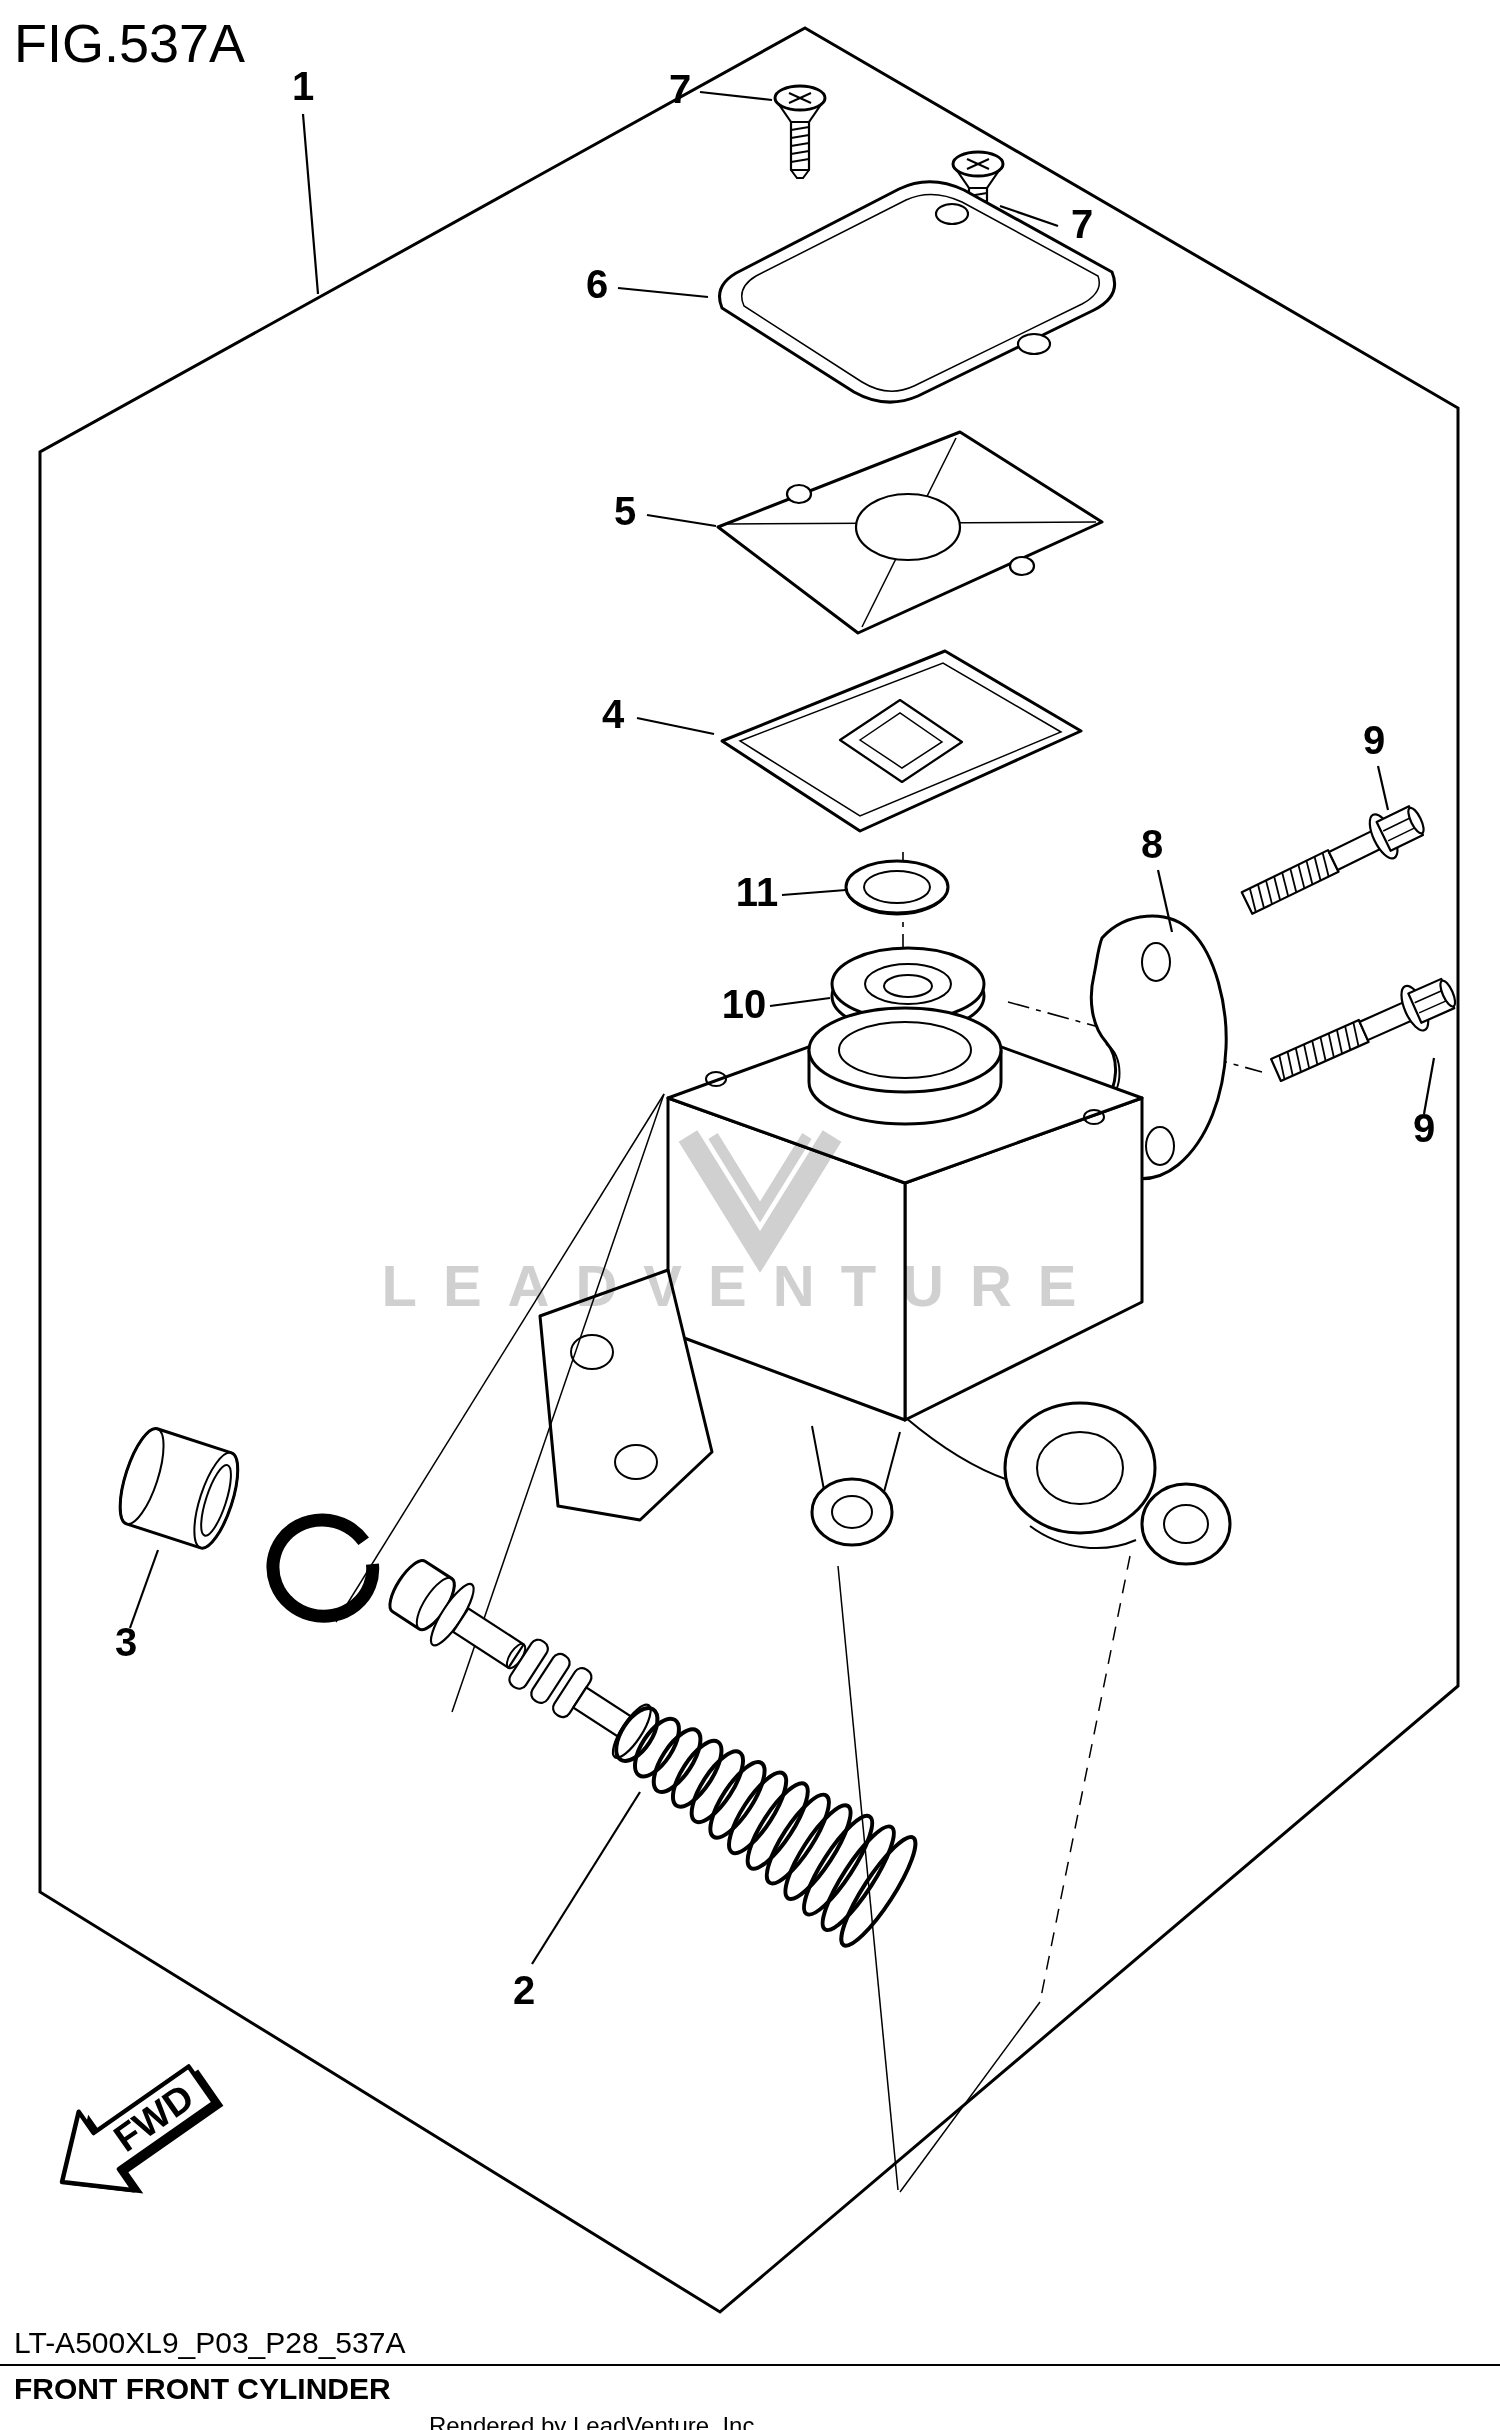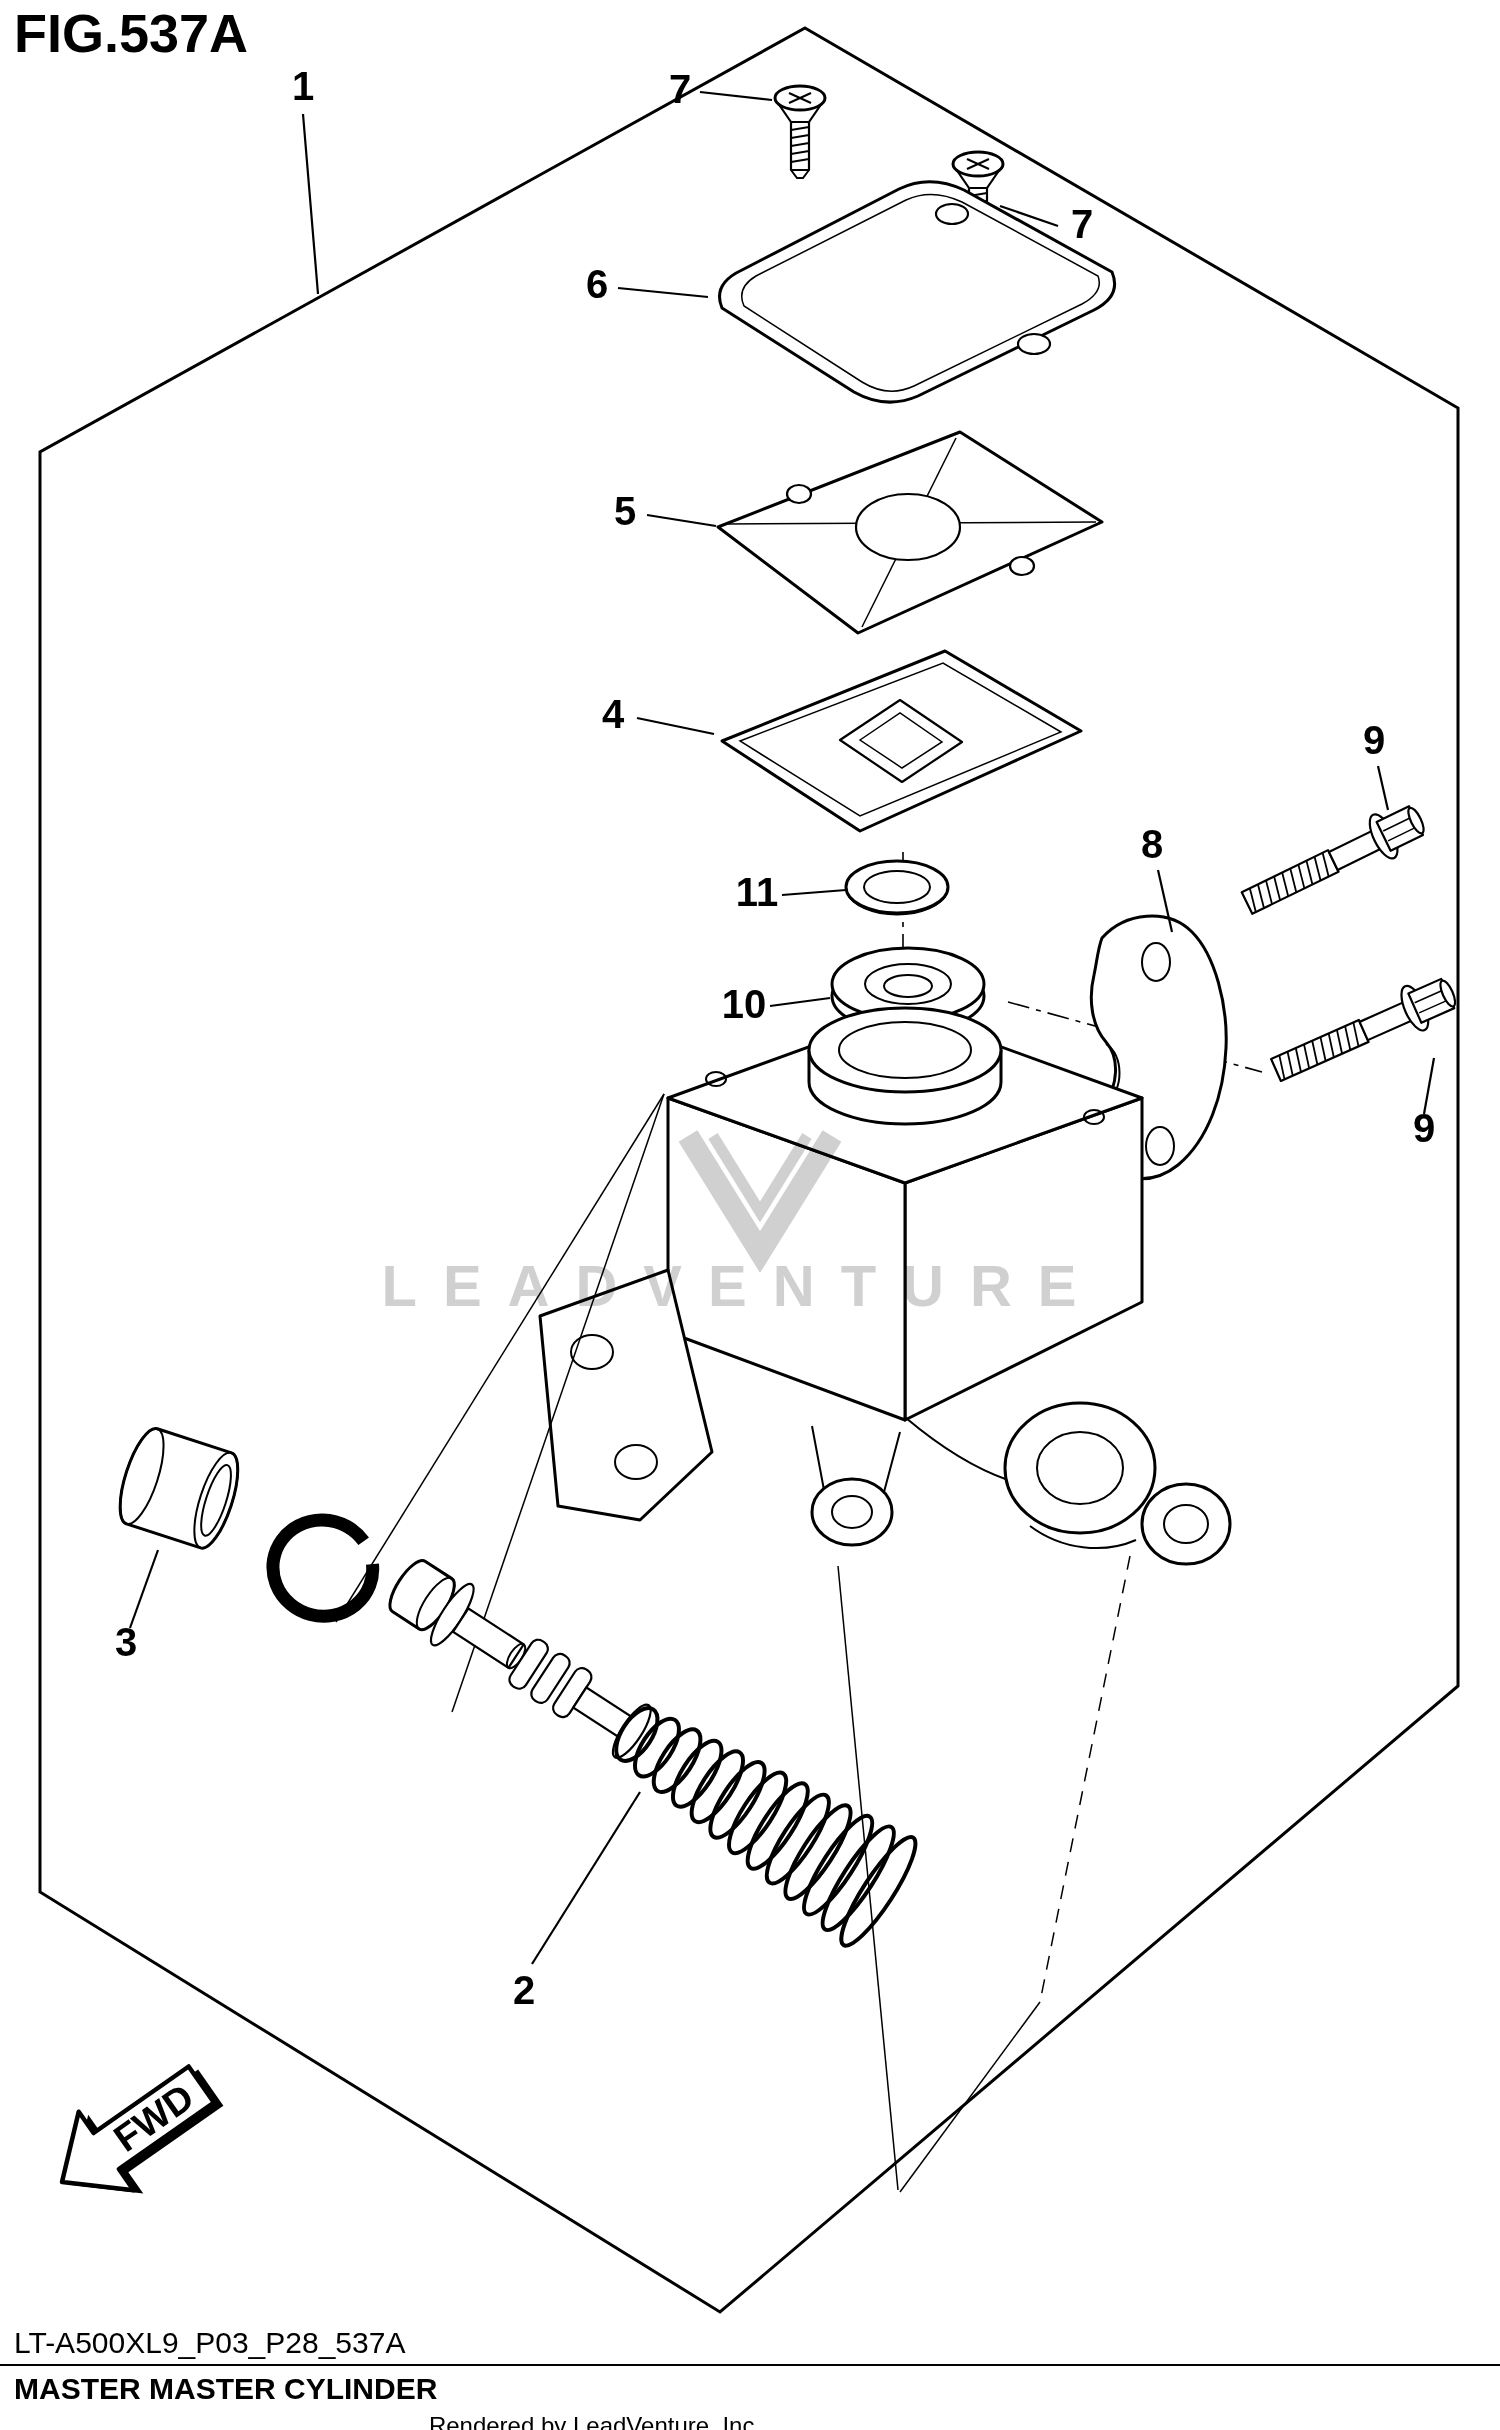--- a/index.html
+++ b/index.html
@@ -1,19 +1,19 @@
 <!DOCTYPE html>
 <html><head>
 <meta charset="utf-8">
 <style>
   html,body{margin:0;padding:0;background:#fff;}
   .page{position:relative;width:1500px;height:2430px;background:#fff;overflow:hidden;
         font-family:"Liberation Sans",sans-serif;color:#000;}
   .page svg{position:absolute;left:0;top:0;}
-  .fig-title{position:absolute;left:14px;top:2px;font-size:54px;font-weight:bold;letter-spacing:0px;}
+  .fig-title{position:absolute;left:14px;top:12px;font-size:54px;font-weight:normal;letter-spacing:0px;}
   .footer-code{position:absolute;left:14px;top:2326px;font-size:30px;font-weight:normal;}
   .footer-rule{position:absolute;left:0;top:2364px;width:1500px;height:2px;background:#000;}
   .footer-title{position:absolute;left:14px;top:2372px;font-size:30px;font-weight:bold;}
   .footer-rendered{position:absolute;left:0;top:2396px;width:1190px;text-align:center;font-size:24px;margin-top:16px;}
   
   .frame{fill:none;stroke:#000;stroke-width:3;}
   .outline{fill:#fff;stroke:#000;stroke-width:3;stroke-linejoin:round;}
   .outline2{fill:#fff;stroke:#000;stroke-width:2.2;stroke-linejoin:round;}
   .detail{fill:none;stroke:#000;stroke-width:2;}
   .thin{fill:none;stroke:#000;stroke-width:1.5;}
@@ -281,16 +281,16 @@
     <line class="leader" x1="532" y1="1964" x2="640" y2="1792"></line>
     <text class="callout" x="524" y="2004">2</text>
   </g>
 
 </svg>
 
 <div class="fig-title">FIG.537A</div>
 
 <div class="footer-code">LT-A500XL9_P03_P28_537A</div>
 <div class="footer-rule"></div>
-<div class="footer-title">MASTER MASTER CYLINDER</div>
+<div class="footer-title">FRONT FRONT CYLINDER</div>
 <div class="footer-rendered">Rendered by LeadVenture, Inc.</div>
 
 </div>
 
 </body></html>

